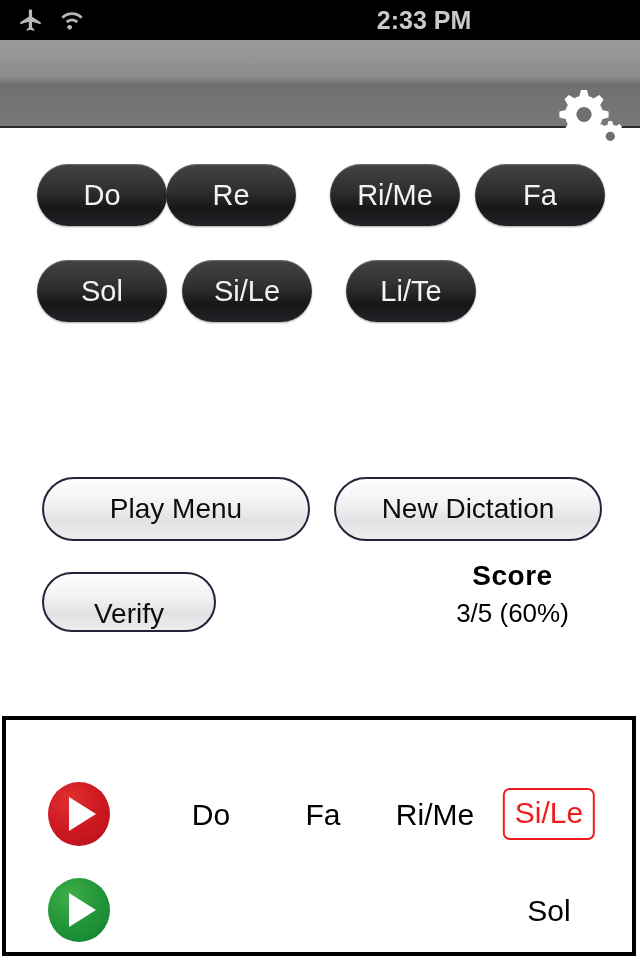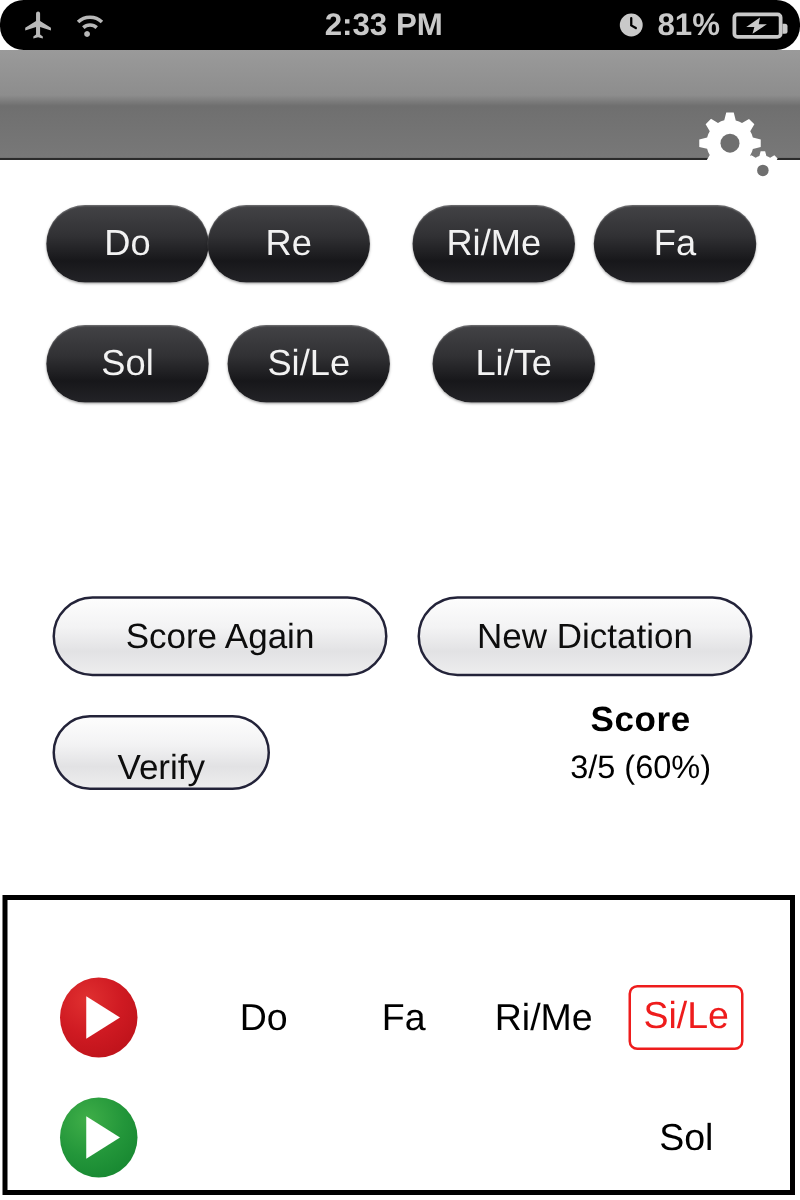--- a/index.html
+++ b/index.html
@@ -18,21 +18,20 @@
   
   .statusbar {
     position: absolute;
     top: 0; left: 0;
     width: 640px;
     height: 40px;
     background: #000000;
     display: flex;
     align-items: center;
     color: #b8b8b8;
-    border-radius: 19px;
   }
   .sb-left {
     display: flex;
     align-items: center;
     gap: 14px;
     padding-left: 18px;
     width: 220px;
   }
   .sb-center {
     flex: 1;
@@ -261,34 +260,20 @@
     </span>
     <span>
       <svg class="icon-svg" width="28" height="22" viewBox="0 0 24 18">
         <path fill="#b8b8b8" d="M12 15.2a2 2 0 1 0 0 .01z"></path>
         <path fill="none" stroke="#b8b8b8" stroke-width="2.4" d="M7.4 10.8a6.6 6.6 0 0 1 9.2 0"></path>
         <path fill="none" stroke="#b8b8b8" stroke-width="2.4" d="M3.8 7.0a11.6 11.6 0 0 1 16.4 0"></path>
       </svg>
     </span>
   </div>
   <div class="sb-center">2:33 PM</div>
-  <div class="sb-right">
-    <span>
-      <svg class="icon-svg" width="22" height="22" viewBox="0 0 24 24">
-        <circle cx="12" cy="12" r="10" fill="#c9c9c9"></circle>
-        <path d="M12 6v6.4l4 2.3" stroke="#000" stroke-width="2" fill="none" stroke-linecap="round"></path>
-      </svg>
-    </span>
-    <span class="sb-pct">81%</span>
-    <span class="battery">
-      <svg class="bolt" viewBox="0 0 30 15">
-          <path fill="#c9c9c9" d="M17 1 L6 8.6 L12.5 8.6 L11 14 L22.5 6.4 L16 6.4 Z"></path>
-        </svg>
-    </span>
-  </div>
 </div>
 
 <div class="navbar">
   <div class="gears-btn">
     <svg width="78" height="64" viewBox="0 0 78 64">
       <g fill="#ffffff">
         <path d="M31 4 l6 0 1.6 6.3 a16 16 0 0 1 5 2.1 l5.6-3.3 4.3 4.3 -3.3 5.6 a16 16 0 0 1 2.1 5 l6.3 1.6 0 6 -6.3 1.6 a16 16 0 0 1 -2.1 5 l3.3 5.6 -4.3 4.3 -5.6-3.3 a16 16 0 0 1 -5 2.1 L37 53 l-6 0 -1.6-6.3 a16 16 0 0 1 -5-2.1 l-5.6 3.3 -4.3-4.3 3.3-5.6 a16 16 0 0 1 -2.1-5 L9.4 31.5 l0-6 6.3-1.6 a16 16 0 0 1 2.1-5 l-3.3-5.6 4.3-4.3 5.6 3.3 a16 16 0 0 1 5-2.1 Z"></path>
         <circle cx="34" cy="28.5" r="7.6" fill="#6f6f6f"></circle>
         <path d="M58.5 35 l3.6 0 1 3.8 a10 10 0 0 1 3 1.3 l3.4-2 2.6 2.6 -2 3.4 a10 10 0 0 1 1.3 3 l3.8 1 0 3.6 -3.8 1 a10 10 0 0 1 -1.3 3 l2 3.4 -2.6 2.6 -3.4-2 a10 10 0 0 1 -3 1.3 l-1 3.8 -3.6 0 -1-3.8 a10 10 0 0 1 -3-1.3 l-3.4 2 -2.6-2.6 2-3.4 a10 10 0 0 1 -1.3-3 l-3.8-1 0-3.6 3.8-1 a10 10 0 0 1 1.3-3 l-2-3.4 2.6-2.6 3.4 2 a10 10 0 0 1 3-1.3 Z"></path>
         <circle cx="60.3" cy="50.3" r="4.6" fill="#6f6f6f"></circle>
@@ -316,21 +301,21 @@
     </div>
   <div class="pill" style="left:182px; top:260px; width:130px;">
       <span>Si/Le</span>
     </div>
   <div class="pill" style="left:346px; top:260px; width:130px;">
       <span>Li/Te</span>
     </div>
 </div>
 
 <div class="lightbtn" style="left:42px;  top:477px; width:268px; height:64px;">
-    <span>Score Again</span>
+    <span>Play Menu</span>
   </div>
 <div class="lightbtn" style="left:334px; top:477px; width:268px; height:64px;">
     <span>New Dictation</span>
   </div>
 <div class="lightbtn" style="left:42px;  top:572px; width:174px; height:60px;align-items:flex-end;">
     <span>Verify</span>
   </div>
 
 <div class="score-block">
   <div class="score-title">Score</div>

